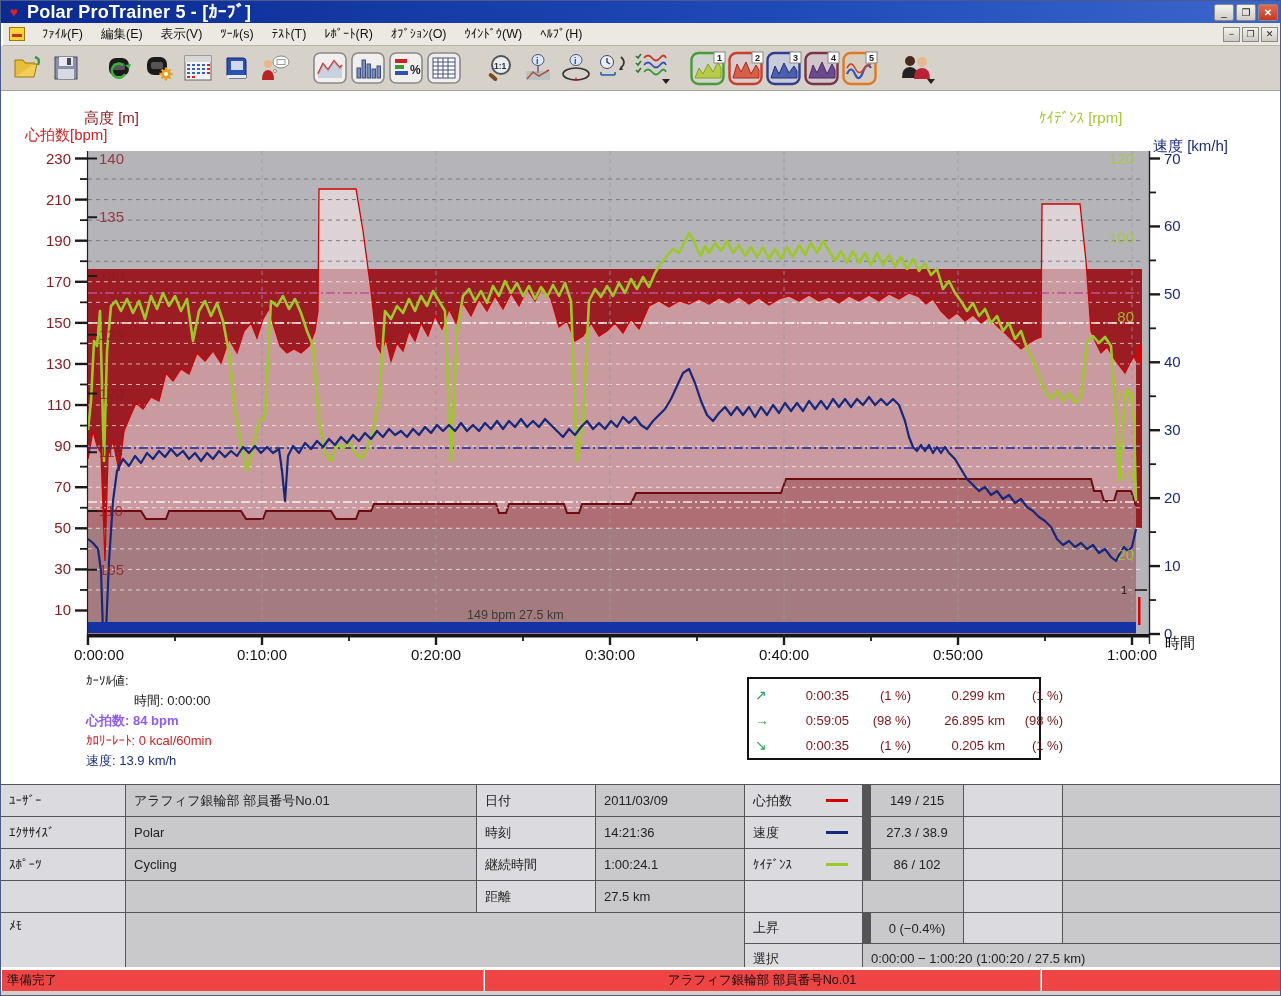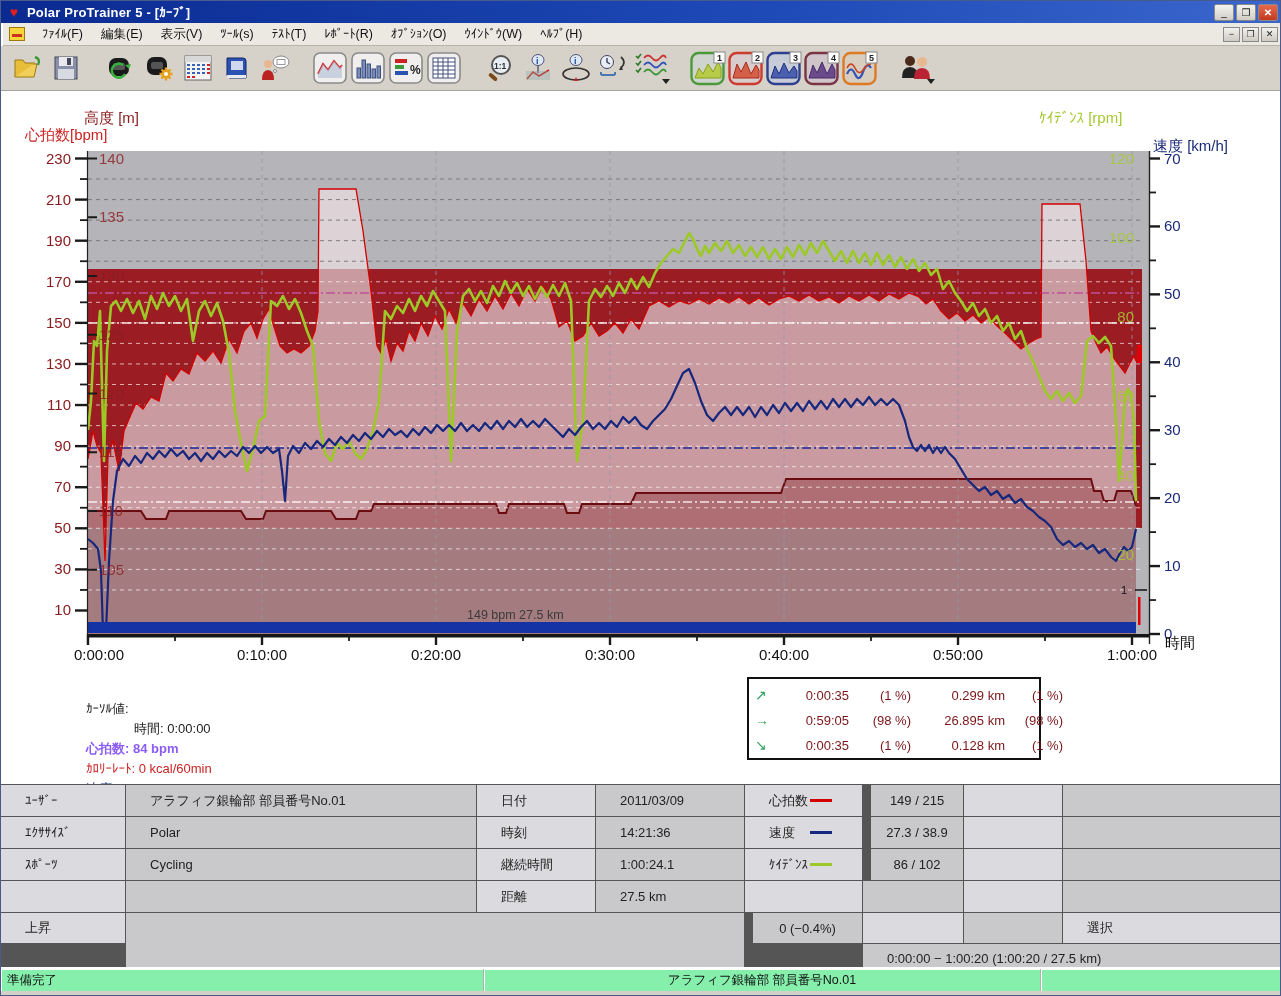--- a/index.html
+++ b/index.html
@@ -1,21 +1,21 @@
 <!DOCTYPE html>
 <html><head>
 <meta charset="utf-8">
 <style>
   html,body{margin:0;padding:0;background:#888;}
   *{box-sizing:border-box;}
   #app{position:relative;width:1281px;height:996px;background:#ffffff;font-family:"Liberation Sans",sans-serif;overflow:hidden;border:1px solid #4a5a8a;}
   
   #titlebar{position:absolute;left:0;top:0;width:1281px;height:22px;background:linear-gradient(90deg,#0a2a90,#1e4ab8 60%,#3a66cc);display:flex;align-items:center;color:#fff;}
   #title-icon{width:16px;height:16px;margin:0 5px;display:flex;align-items:center;justify-content:center;font-size:14px;color:#e02020;background:transparent;}
-  #title-text{font-weight:bold;font-size:13px;letter-spacing:.2px;}
+  #title-text{font-weight:bold;font-size:18px;letter-spacing:.2px;}
   #title-buttons{margin-left:auto;display:flex;gap:2px;padding-right:4px;}
   .tb-btn{width:20px;height:17px;background:linear-gradient(#f4f3ef,#cfccc4);border:1px solid #8a8a8a;font-size:10px;line-height:15px;text-align:center;color:#222;border-radius:2px;}
   .tb-btn.close{background:linear-gradient(#e66a4e,#c23a20);color:#fff;font-weight:bold;}
   
   #menubar{position:absolute;left:2px;top:22px;width:1281px;height:23px;background:#ece9e2;border-bottom:1px solid #b8b4aa;display:flex;align-items:center;font-size:12.5px;color:#111;}
   #menu-doc-icon{width:16px;height:14px;margin:0 8px 0 6px;background:#f7d43a;border:1px solid #9a7a10;position:relative;}
   #menu-doc-icon:after{content:"";position:absolute;left:2px;top:6px;width:10px;height:3px;background:#cc3020;}
   .menu-item{padding:3px 9px;}
   #menu-child-controls{margin-left:auto;display:flex;gap:2px;padding-right:6px;}
   .mc-btn{width:17px;height:15px;background:linear-gradient(#f2f1ed,#cdcac2);border:1px solid #8a8a8a;font-size:9px;line-height:13px;text-align:center;color:#222;}
@@ -30,27 +30,27 @@
   #cursor-panel{position:absolute;left:85px;top:670px;width:560px;height:100px;font-size:13px;color:#222;}
   .cp-col{position:absolute;top:0;}
   .cp-row{height:20px;line-height:20px;white-space:nowrap;}
   
   #selection-box{position:absolute;left:746px;top:676px;width:294px;height:83px;background:#fff;border:2px solid #111;padding:4px 6px;}
   .sel-row{display:grid;grid-template-columns:26px 72px 62px 94px 58px;height:25px;line-height:25px;font-size:13px;color:#7a1518;}
   .sel-arrow{color:#2aa35c;font-size:14px;}
   .sel-c{text-align:right;padding-right:4px;}
   
   #summary-table{position:absolute;left:0;top:783px;width:1281px;height:183px;display:grid;grid-template-columns:124px 350px 118px 148px 117px 100px 98px 226px;grid-template-rows:31px 31px 31px 31px 30px 29px;background:#555;gap:1px;border-top:1px solid #555;border-bottom:1px solid #555;font-size:13px;color:#222;}
-  .cell{background:#c9c8cb;display:flex;align-items:center;padding:0 24px;overflow:hidden;white-space:nowrap;}
+  .cell{background:#c9c8cb;display:flex;align-items:center;padding:0 8px;overflow:hidden;white-space:nowrap;}
   .cell.lab{background:#dbdade;}
   .cell.ctr{justify-content:center;padding:0;margin-left:8px;}
   .cell.leg{justify-content:space-between;text-align:center;}
   .legend-dash{display:inline-block;width:22px;height:3px;margin-right:6px;}
   
-  #statusbar{position:absolute;left:0;top:966px;width:1281px;height:24px;background:#86efac;border-top:2px solid #fff;display:flex;font-size:12.5px;color:#111;}
+  #statusbar{position:absolute;left:0;top:966px;width:1281px;height:24px;background:#ef4444;border-top:2px solid #fff;display:flex;font-size:12.5px;color:#111;}
   .sb-pane{border-right:1px solid #b9b0ae;box-shadow:inset 1px 1px 0 #fff;display:flex;align-items:center;padding:0 6px;}
   #sb-1{width:483px;}
   #sb-2{width:557px;justify-content:center;}
   #sb-3{flex:1;}
   #bottom-frame{position:absolute;left:0;top:990px;width:1281px;height:6px;background:#d4d0c8;}
 </style>
 </head>
 <body>
 
 <div id="app">
@@ -470,21 +470,21 @@
         <text x="83" y="122" font-size="15" fill="#8b1d20">高度 [m]</text>
         <text x="24" y="139" font-size="15" fill="#cc2222">心拍数[bpm]</text>
         <text x="1038" y="122" font-size="15" fill="#a6c832">ｹｲﾃﾞﾝｽ [rpm]</text>
         <text x="1152" y="150" font-size="15" fill="#1a2a7a">速度 [km/h]</text>
         <text x="1164" y="647" font-size="15" fill="#111">時間</text>
       </svg>
   </div>
 
   <div id="cursor-panel">
     <div class="cp-col" style="left:0;" id="cp-col1">
-        <div class="cp-row" style="color: rgb(34, 34, 34); margin-top: 28px;">ｶｰｿﾙ値:</div>
+        <div class="cp-row" style="color: rgb(34, 34, 34);">ｶｰｿﾙ値:</div>
         <div class="cp-row" style="color: rgb(34, 34, 34); margin-left: 48px;">時間: 0:00:00</div>
         <div class="cp-row" style="color: #8b5cf6; font-weight: bold;">心拍数: 84 bpm</div>
         <div class="cp-row" style="color: rgb(204, 34, 34);">ｶﾛﾘｰﾚｰﾄ: 0 kcal/60min</div>
         <div class="cp-row" style="color: rgb(26, 48, 128);">速度: 13.9 km/h</div>
       </div>
   </div>
 
   <div id="selection-box">
     <div class="sel-row">
       <span class="sel-arrow">↗</span>
@@ -497,21 +497,21 @@
       <span class="sel-arrow">→</span>
       <span class="sel-c">0:59:05</span>
       <span class="sel-c">(98 %)</span>
       <span class="sel-c">26.895 km</span>
       <span class="sel-c">(98 %)</span>
     </div>
     <div class="sel-row">
       <span class="sel-arrow">↘</span>
       <span class="sel-c">0:00:35</span>
       <span class="sel-c">(1 %)</span>
-      <span class="sel-c">0.128 km</span>
+      <span class="sel-c">0.205 km</span>
       <span class="sel-c">(1 %)</span>
     </div>
   </div>
 
   <div id="summary-table">
     <div class="cell lab">ﾕｰｻﾞｰ</div>
     <div class="cell">アラフィフ銀輪部 部員番号No.01</div>
     <div class="cell lab">日付</div>
     <div class="cell">2011/03/09</div>
     <div class="cell lab leg">
@@ -548,20 +548,21 @@
 
     <div class="cell lab"></div>
     <div class="cell"></div>
     <div class="cell lab">距離</div>
     <div class="cell">27.5 km</div>
     <div class="cell lab"></div>
     <div class="cell"></div>
     <div class="cell lab"></div>
     <div class="cell"></div>
 
+    <div class="cell lab" style="grid-row:5 / span 2;align-items:flex-start;padding-top:5px;">ﾒﾓ</div>
     <div class="cell" style="grid-row:5 / span 2;grid-column:2 / span 3;"></div>
     <div class="cell lab">上昇</div>
     <div class="cell ctr">0 (−0.4%)</div>
     <div class="cell lab"></div>
     <div class="cell"></div>
 
     <div class="cell lab">選択</div>
     <div class="cell" style="grid-column:6 / span 3;">0:00:00 − 1:00:20 (1:00:20 / 27.5 km)</div>
   </div>
 

